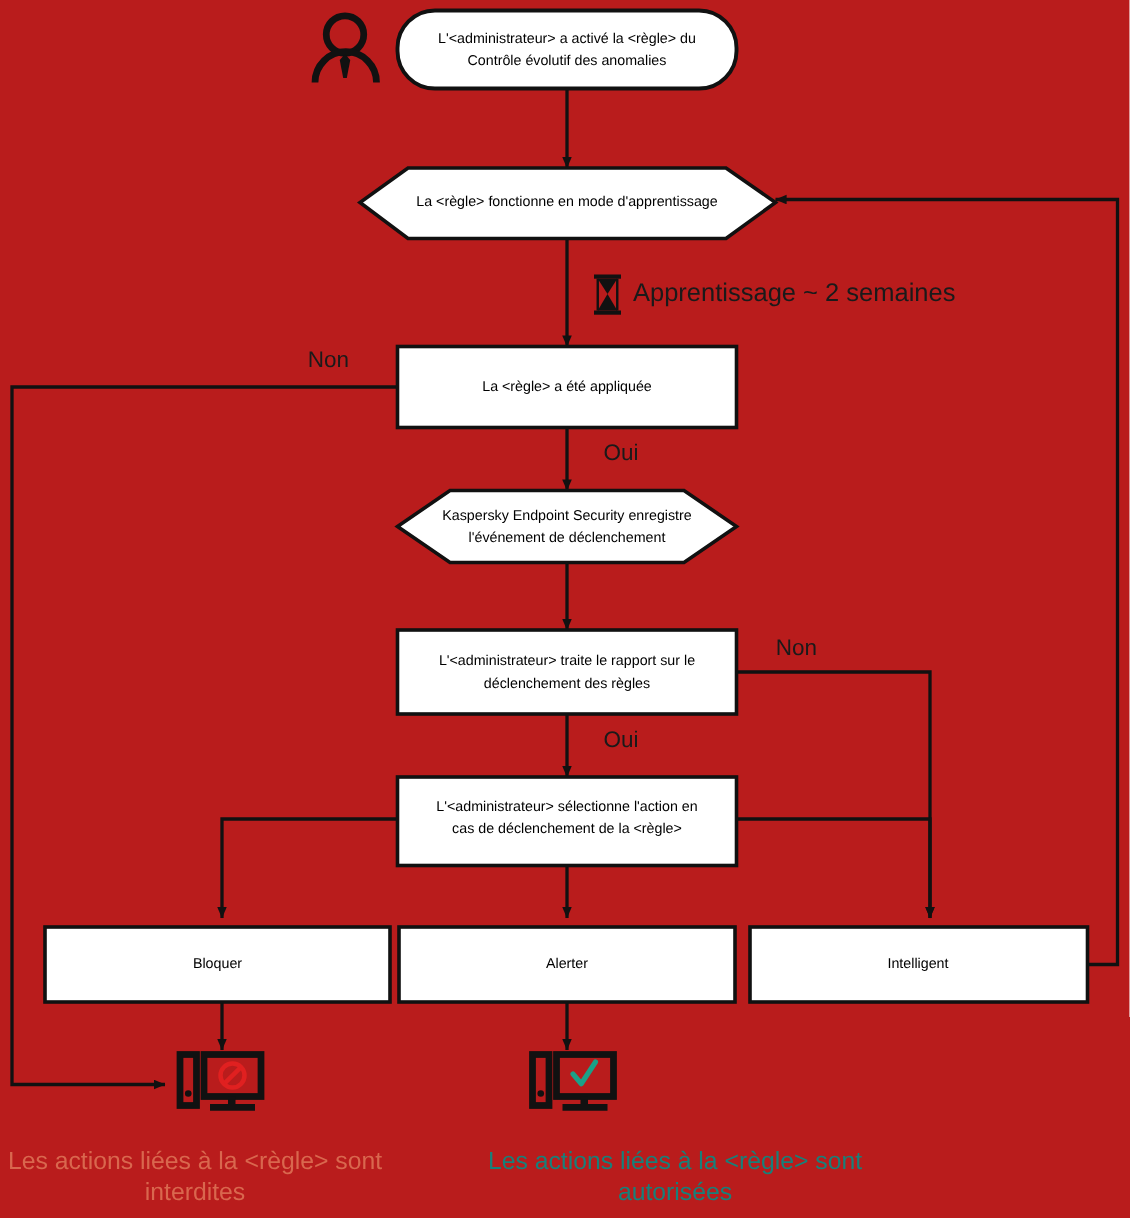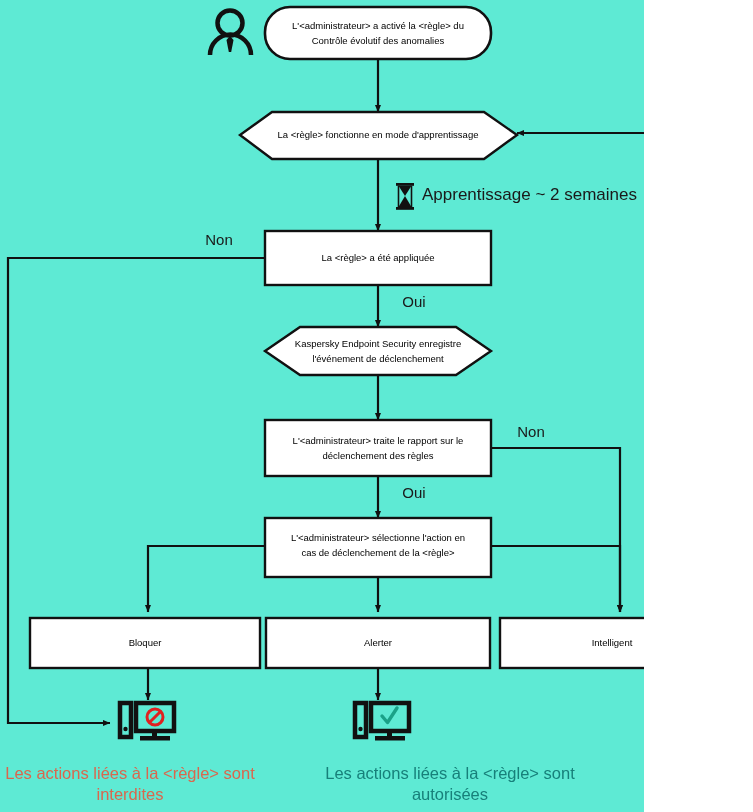--- a/index.html
+++ b/index.html
@@ -6,23 +6,23 @@
     margin: 0;
     padding: 0;
     background: #ffffff;
   }
   body {
     font-family: "Liberation Sans", sans-serif;
     color: #000000;
   }
   #canvas {
     position: relative;
-    width: 644px;
+    width: 753px;
     height: 812px;
-    background: #5eead4;
+    background: #b91c1c;
     overflow: hidden;
   }
   svg#diagram {
     position: absolute;
     left: 0;
     top: 0;
     width: 753px;
     height: 812px;
   }
   .node-text {

